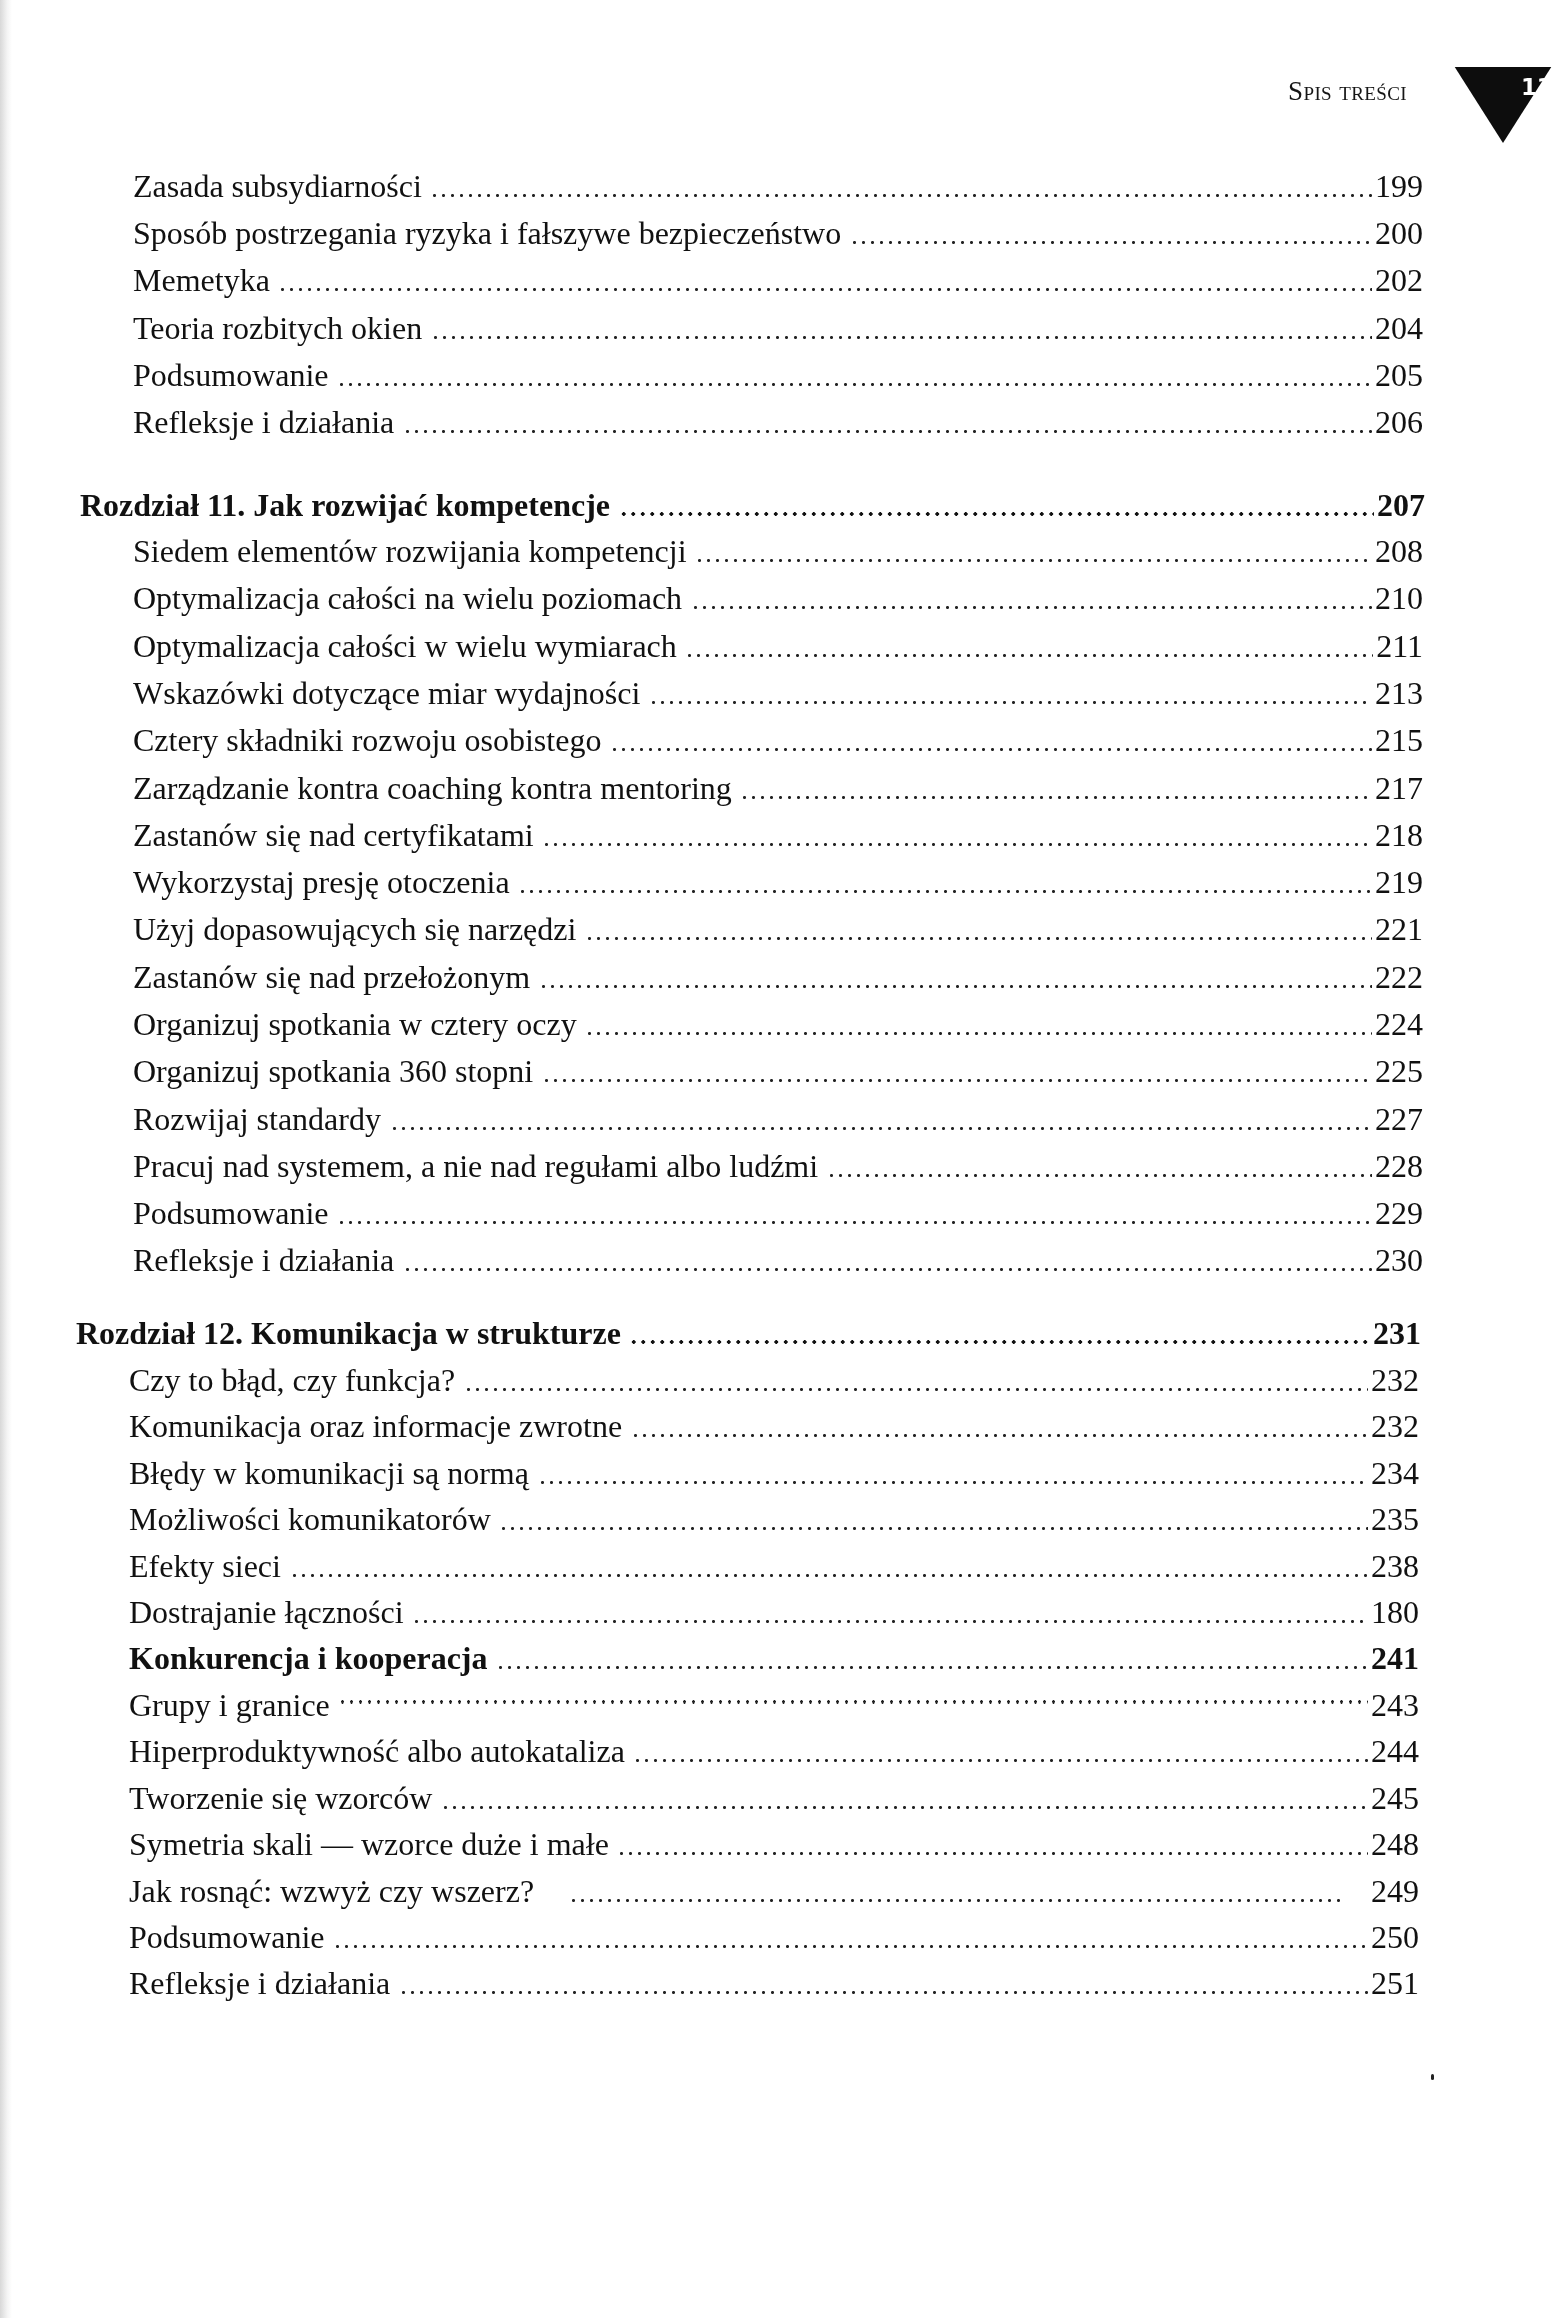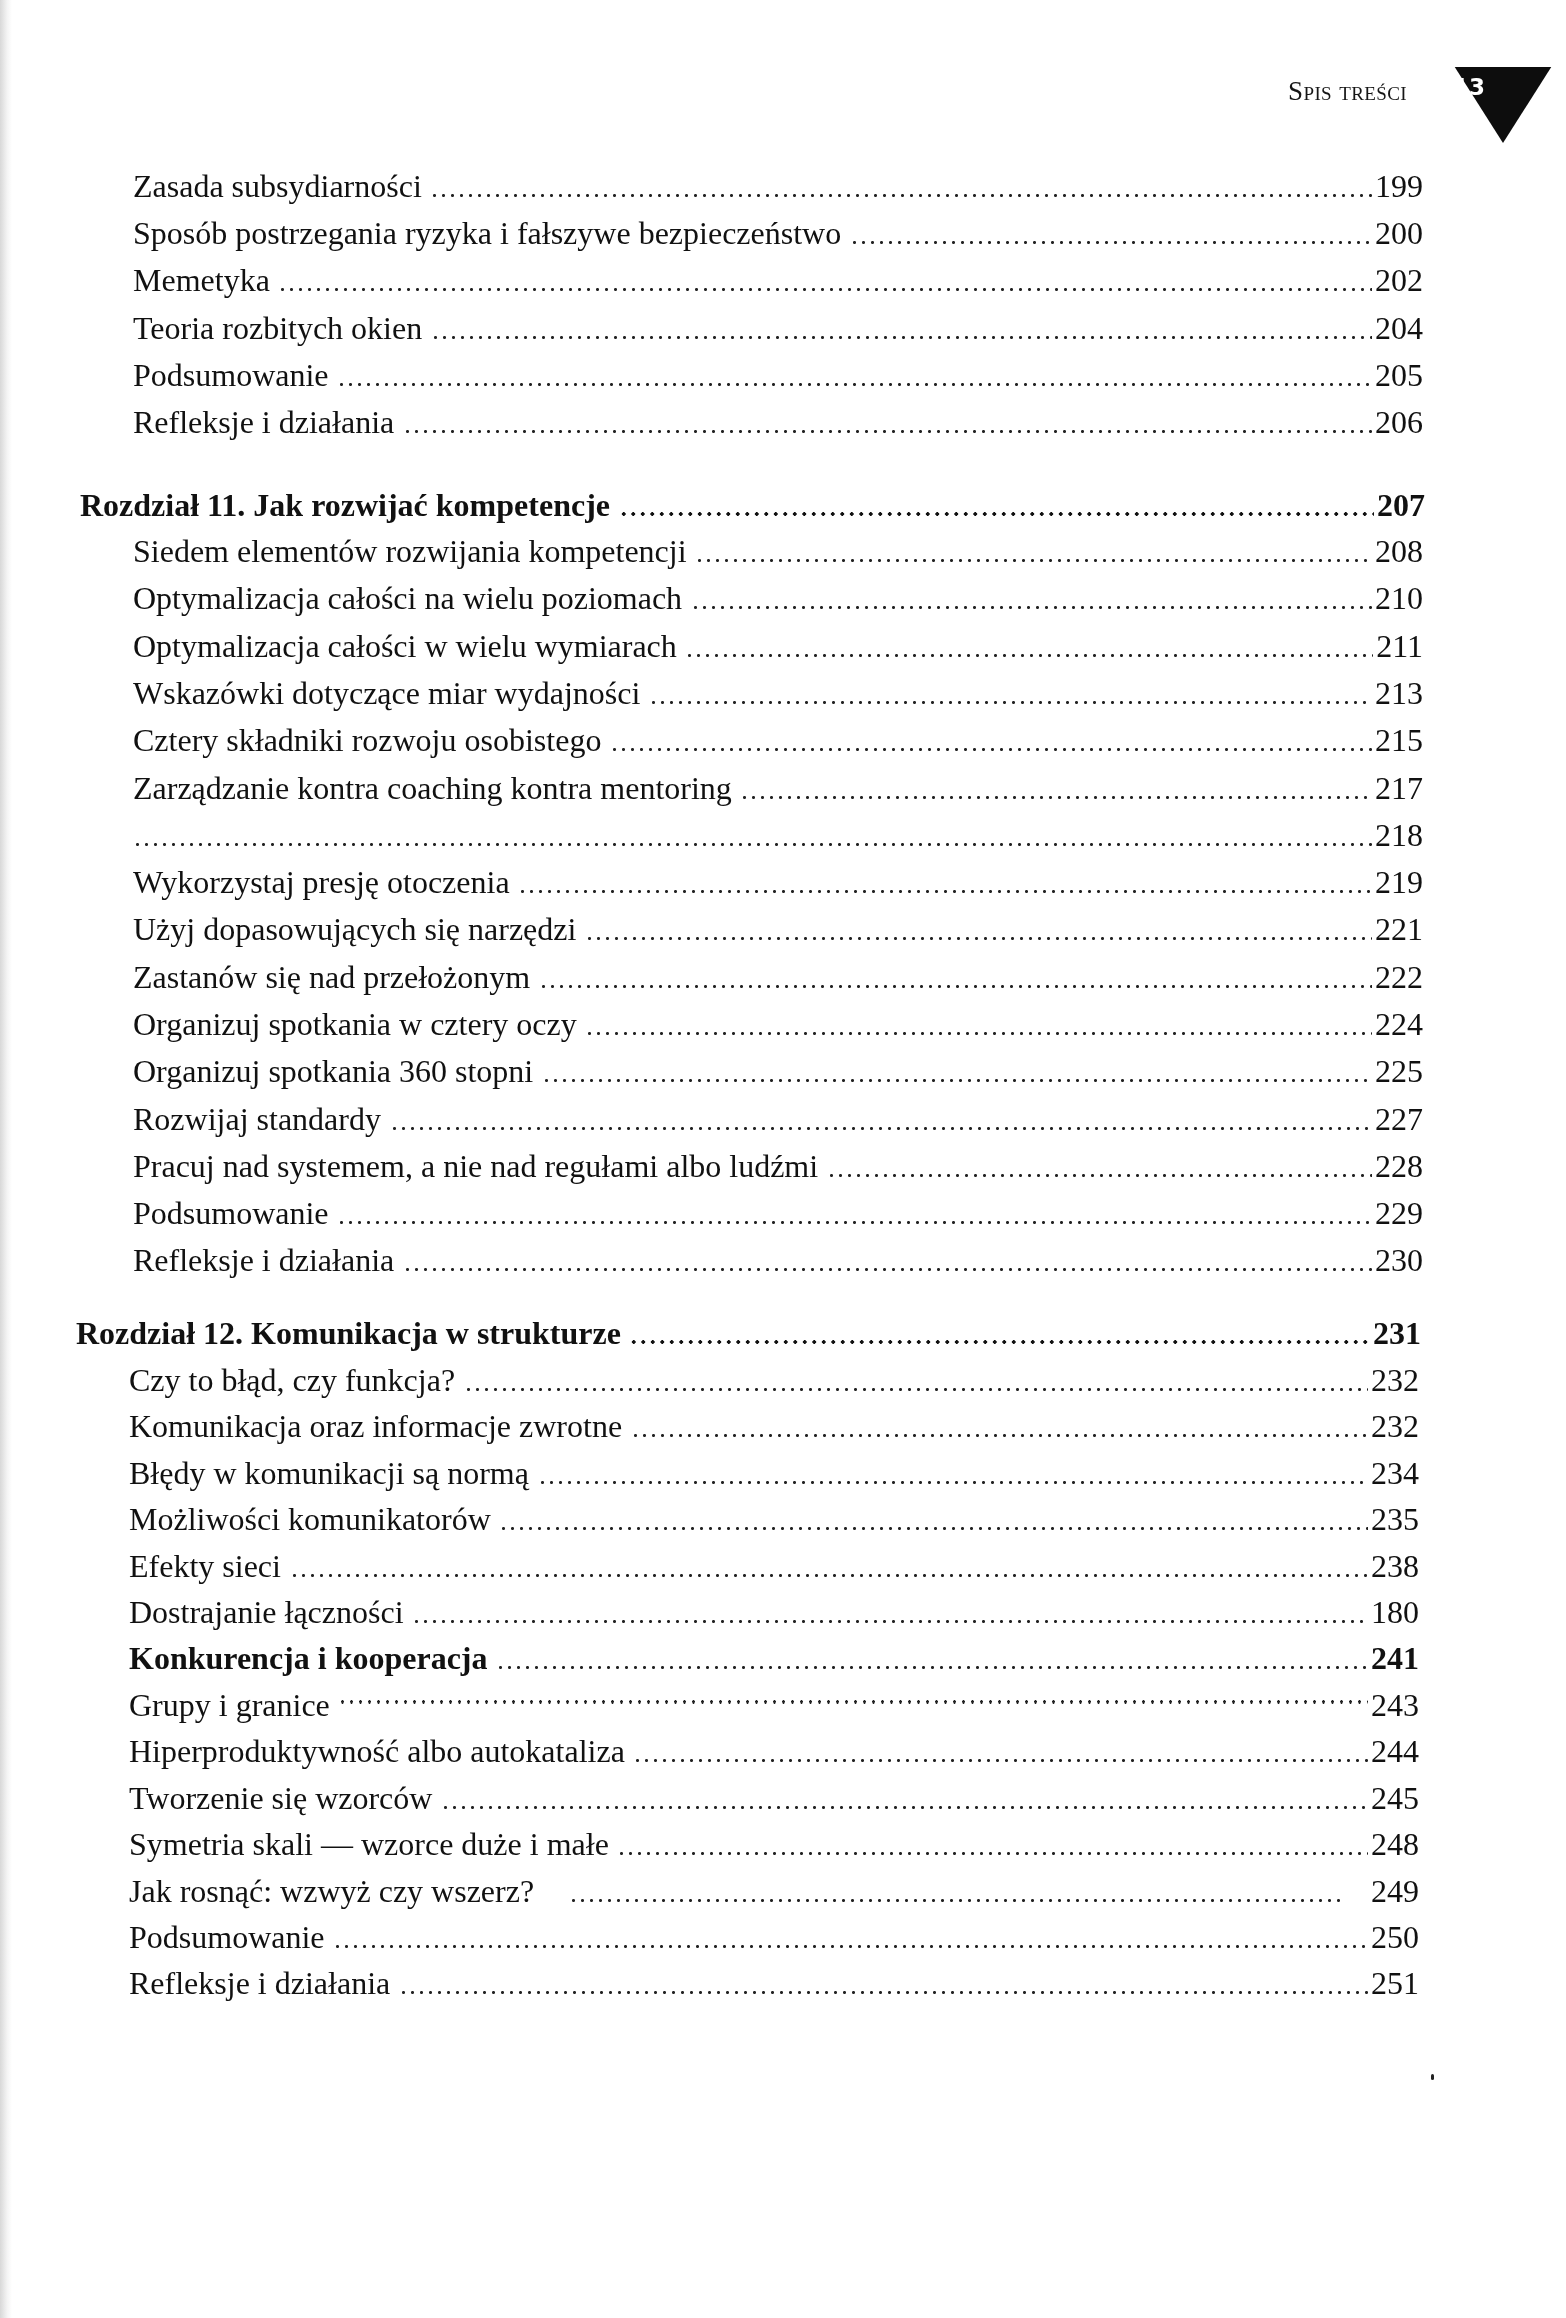--- a/index.html
+++ b/index.html
@@ -14,21 +14,21 @@
   .running-head {
     position: absolute; top: 76px; left: 1288px;
     font-size: 27px; letter-spacing: 0.4px; font-variant: small-caps;
     color: #161616;
   }
   .page-badge {
     position: absolute; top: 67px; left: 1453px; width: 100px; height: 76px;
   }
   .page-badge svg { display: block; }
   .page-badge .num {
-    position: absolute; left: 0; right: 0; top: 6.9px; text-align: left;
+    position: absolute; left: 0; right: 0; top: 6.9px; text-align: right;
     font-family: "DejaVu Sans", sans-serif; font-weight: bold;
     font-size: 23px; color: #ffffff;
   }
   .toc { position: absolute; left: 0; top: 0; width: 1566px; }
   .entry {
     position: absolute; display: flex; align-items: baseline;
     font-size: 32px; line-height: 38px; white-space: nowrap;
   }
   .entry.section { left: 133px; width: 1290px; }
   .entry.chapter { left: 80px; width: 1345px; font-weight: bold; font-size: 32px; }
@@ -122,20 +122,21 @@
     <span class="title">Cztery składniki rozwoju osobistego</span>
     <span class="leader"></span>
     <span class="page">215</span>
   </div>
   <div class="entry section" style="top:769px">
     <span class="title">Zarządzanie kontra coaching kontra mentoring</span>
     <span class="leader"></span>
     <span class="page">217</span>
   </div>
   <div class="entry section" style="top:816px">
+    <span class="title">Zastanów się nad certyfikatami</span>
     <span class="leader"></span>
     <span class="page">218</span>
   </div>
   <div class="entry section" style="top:863px">
     <span class="title">Wykorzystaj presję otoczenia</span>
     <span class="leader"></span>
     <span class="page">219</span>
   </div>
   <div class="entry section" style="top:910px">
     <span class="title">Użyj dopasowujących się narzędzi</span>

